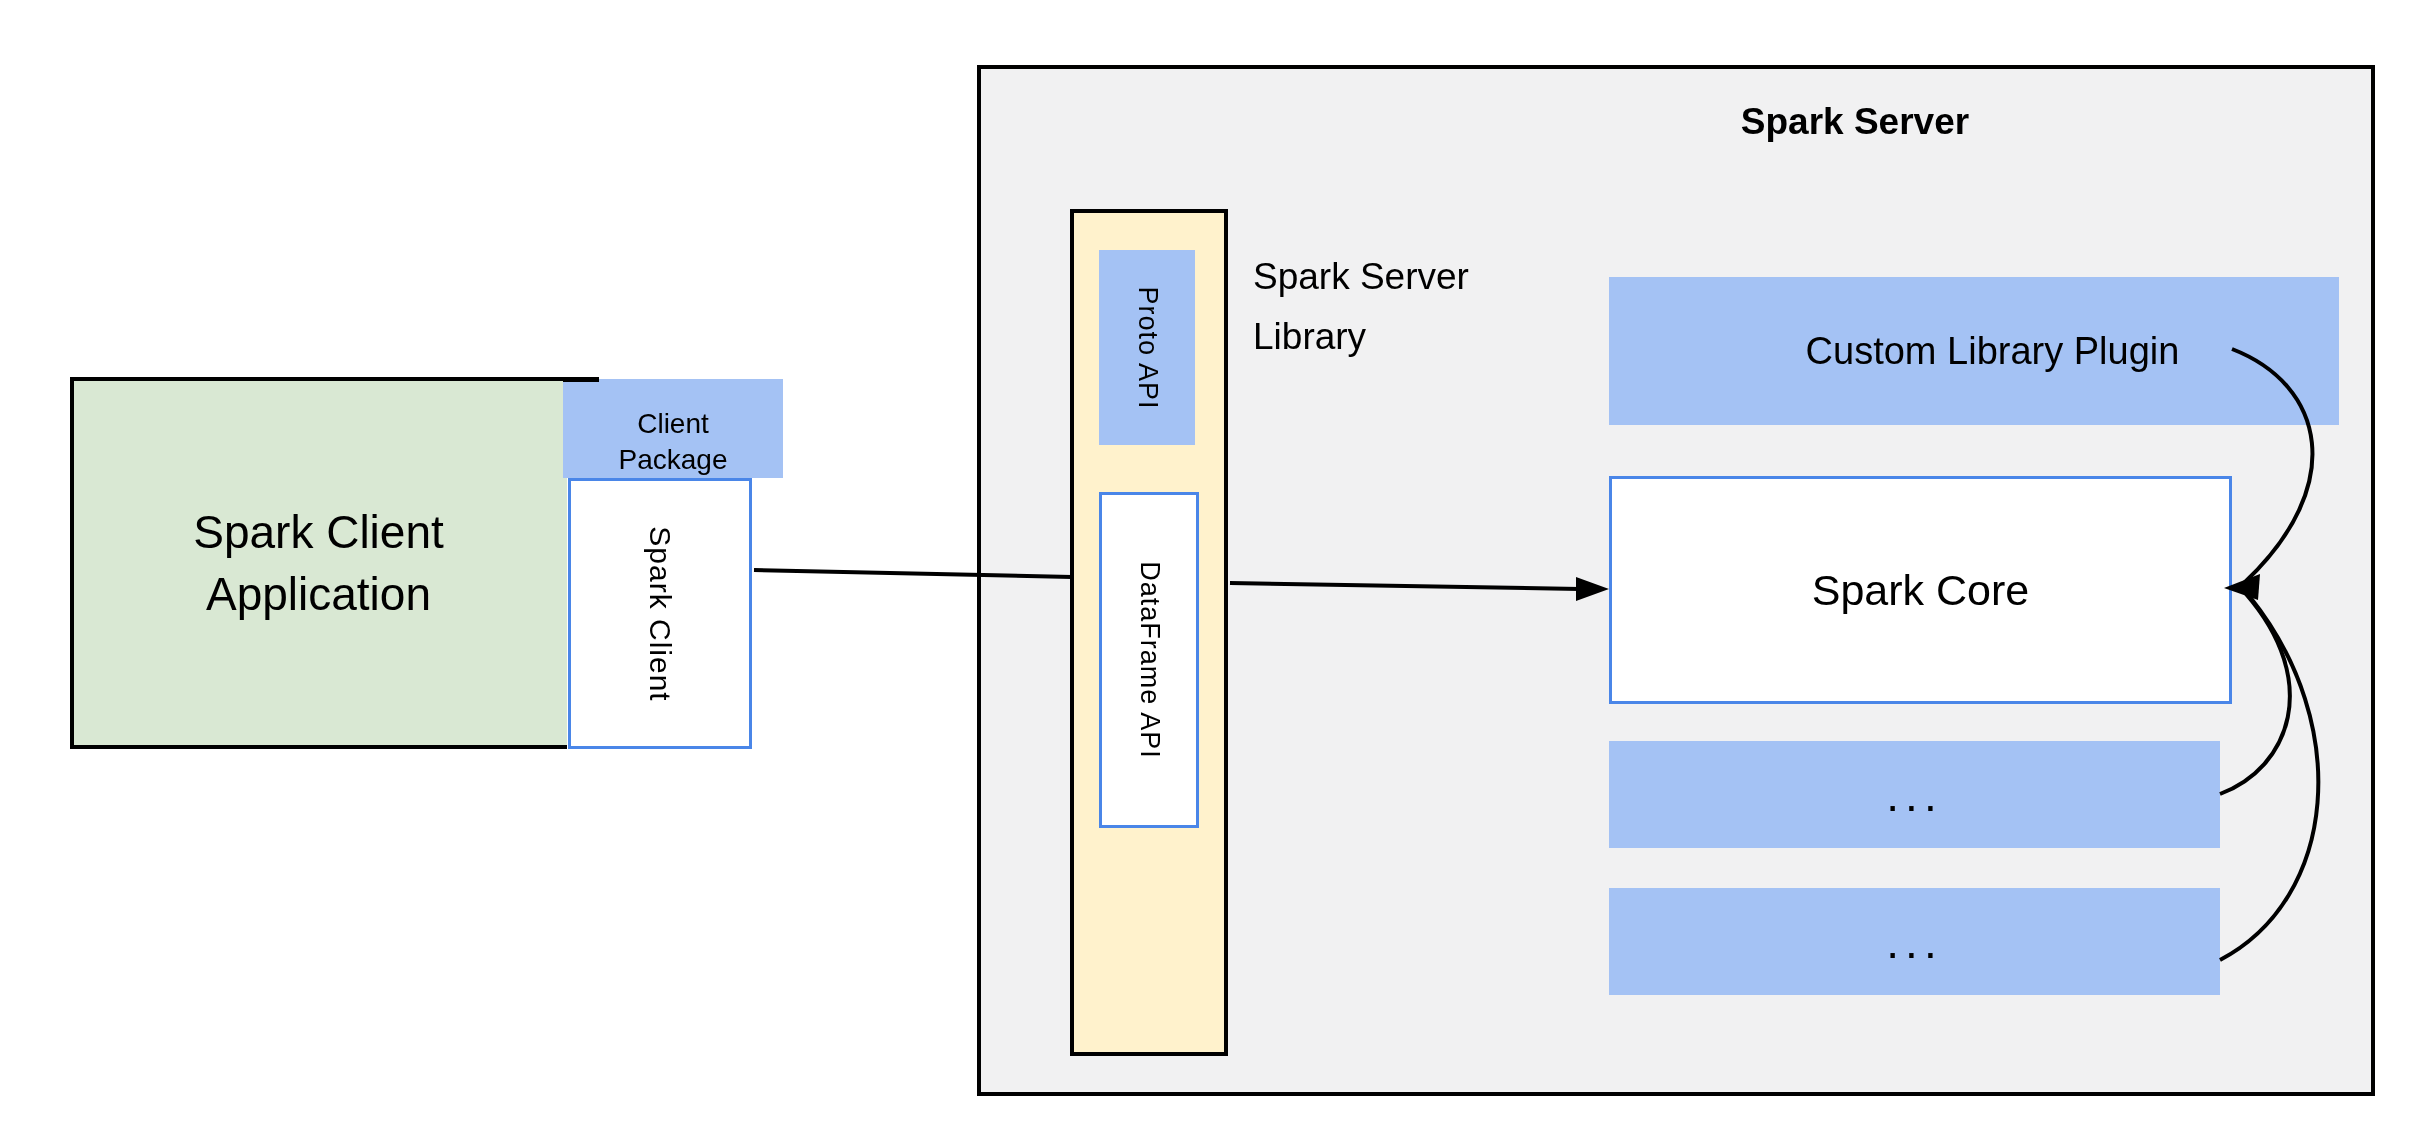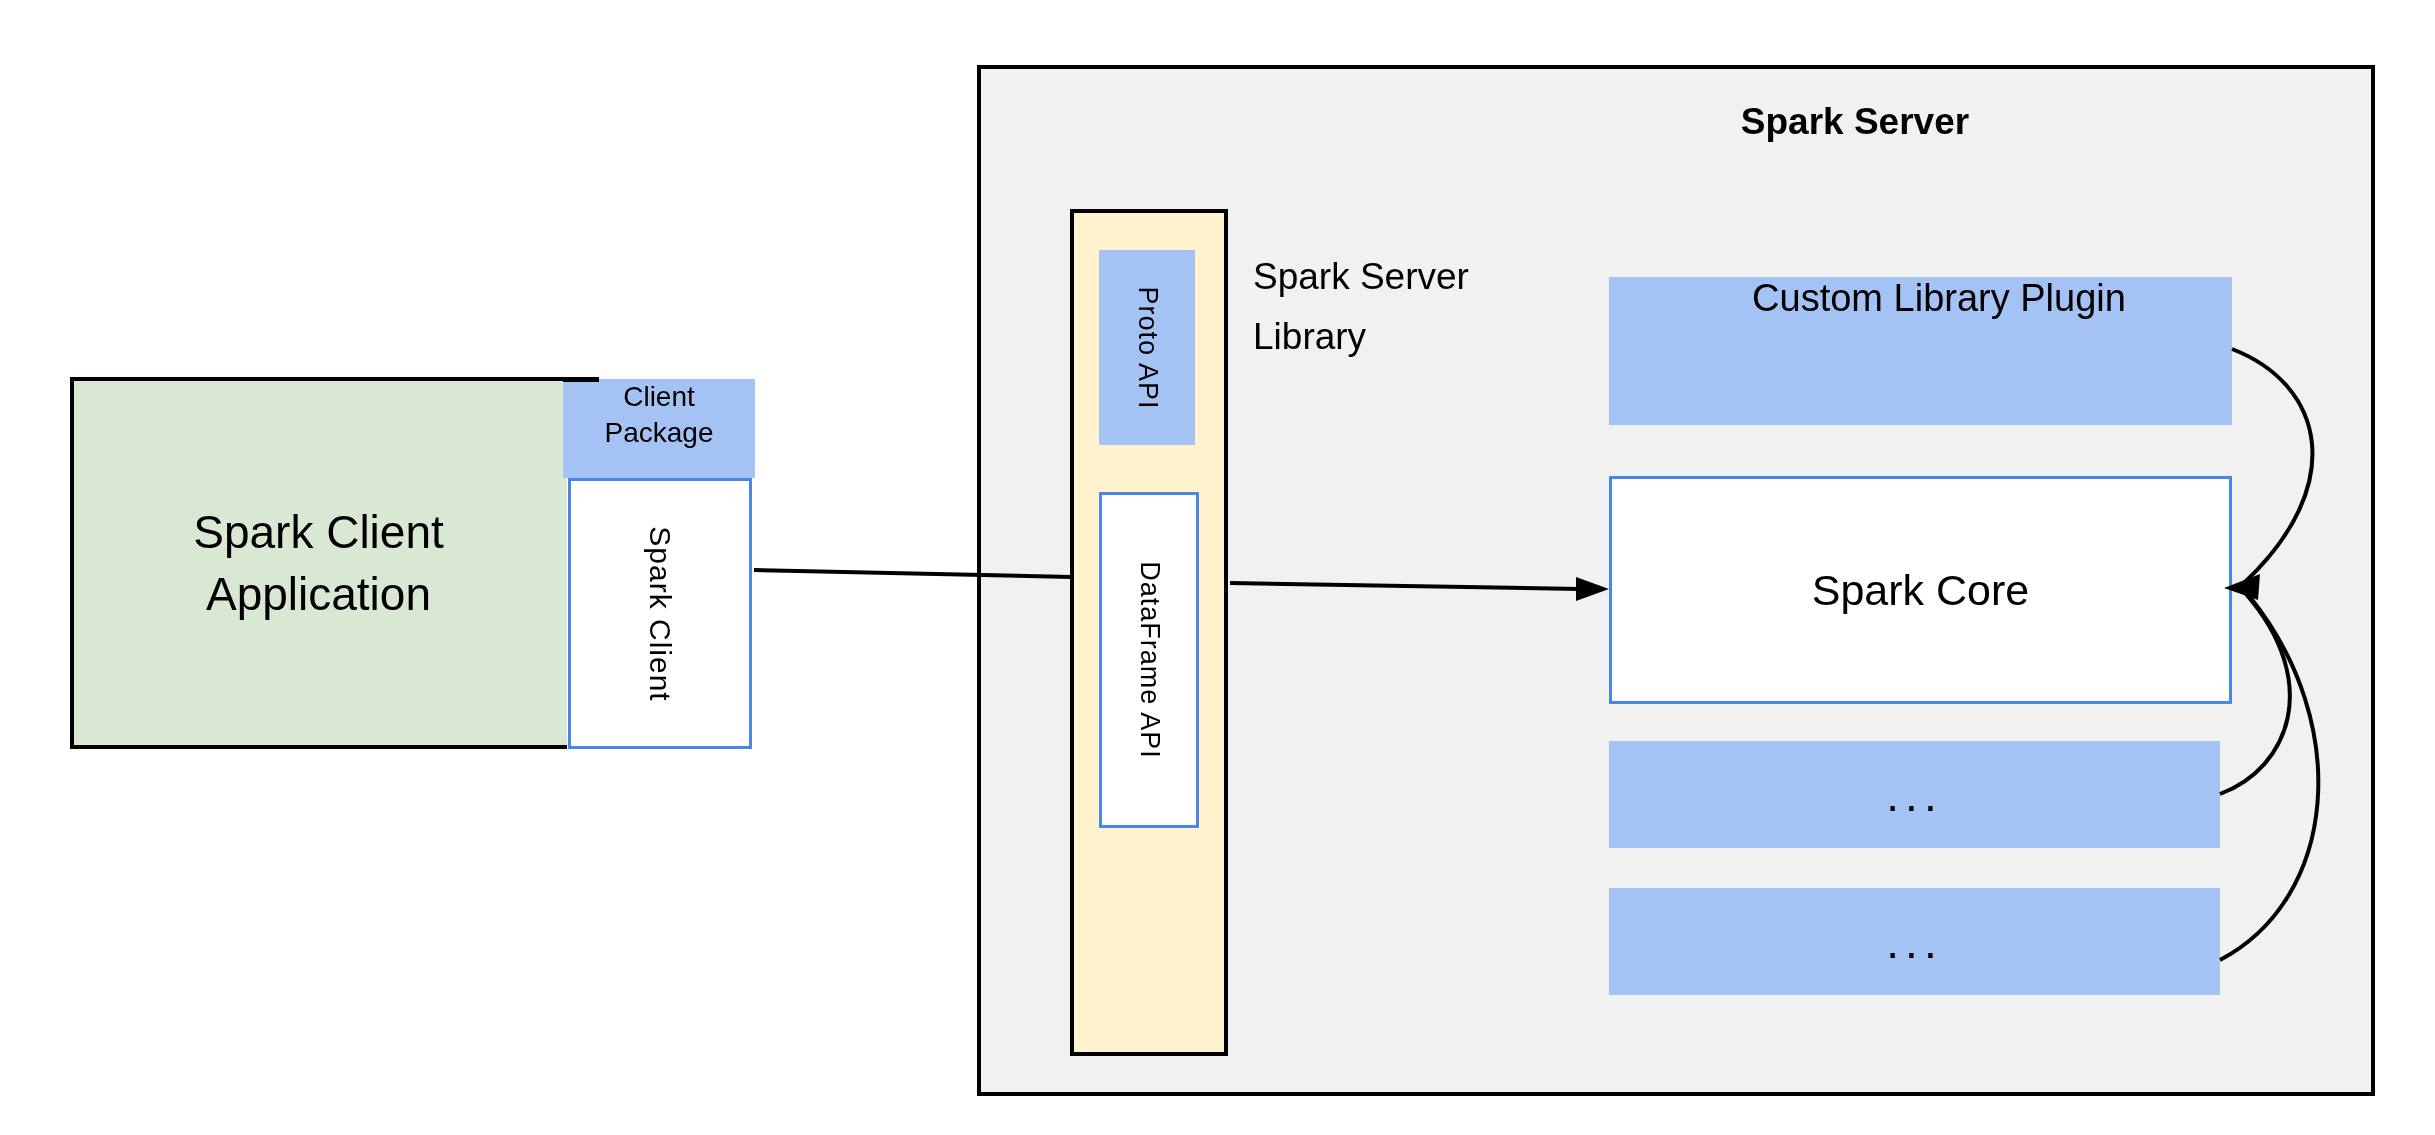--- a/index.html
+++ b/index.html
@@ -7,23 +7,23 @@
     position:relative;width:2435px;height:1135px;overflow:hidden;
     font-family:"Liberation Sans",sans-serif;color:#000;background:#ffffff;
   }
   .box{position:absolute;box-sizing:border-box;}
   .green-box{
     left:70px;top:377px;width:497px;height:372px;
     background:var(--green-fill);
     border:4px solid #000;border-right:none;
   }
   .client-package{
-    left:563px;top:379px;width:192px;height:99px;
+    left:563px;top:379px;width:220px;height:99px;
     background:var(--blue-fill);
-    display:flex;align-items:flex-start;justify-content:center;text-align:center;
+    display:flex;align-items:flex-end;justify-content:center;text-align:center;
     font-size:28px;line-height:36px;
   }
   .spark-client{
     left:568px;top:478px;width:184px;height:271px;
     background:#fff;border:3px solid var(--blue-stroke);
   }
   .gray-box{
     left:977px;top:65px;width:1398px;height:1031px;
     background:var(--gray-fill);border:4px solid #000;
   }
@@ -33,23 +33,23 @@
   }
   .proto-api{
     left:1099px;top:250px;width:96px;height:195px;
     background:var(--blue-fill);
   }
   .dataframe-api{
     left:1099px;top:492px;width:100px;height:336px;
     background:#fff;border:3px solid var(--blue-stroke);
   }
   .custom-plugin{
-    left:1609px;top:277px;width:623px;height:148px;
+    left:1609px;top:277px;width:730px;height:148px;
     background:var(--blue-fill);
-    display:flex;align-items:flex-start;justify-content:center;
+    display:flex;align-items:center;justify-content:center;
     font-size:38px;
     padding-left:37px;
   }
   .spark-core{
     left:1609px;top:476px;width:623px;height:228px;
     background:#fff;border:3px solid var(--blue-stroke);
     display:flex;align-items:center;justify-content:center;
     font-size:43px;
   }
   .slot{

